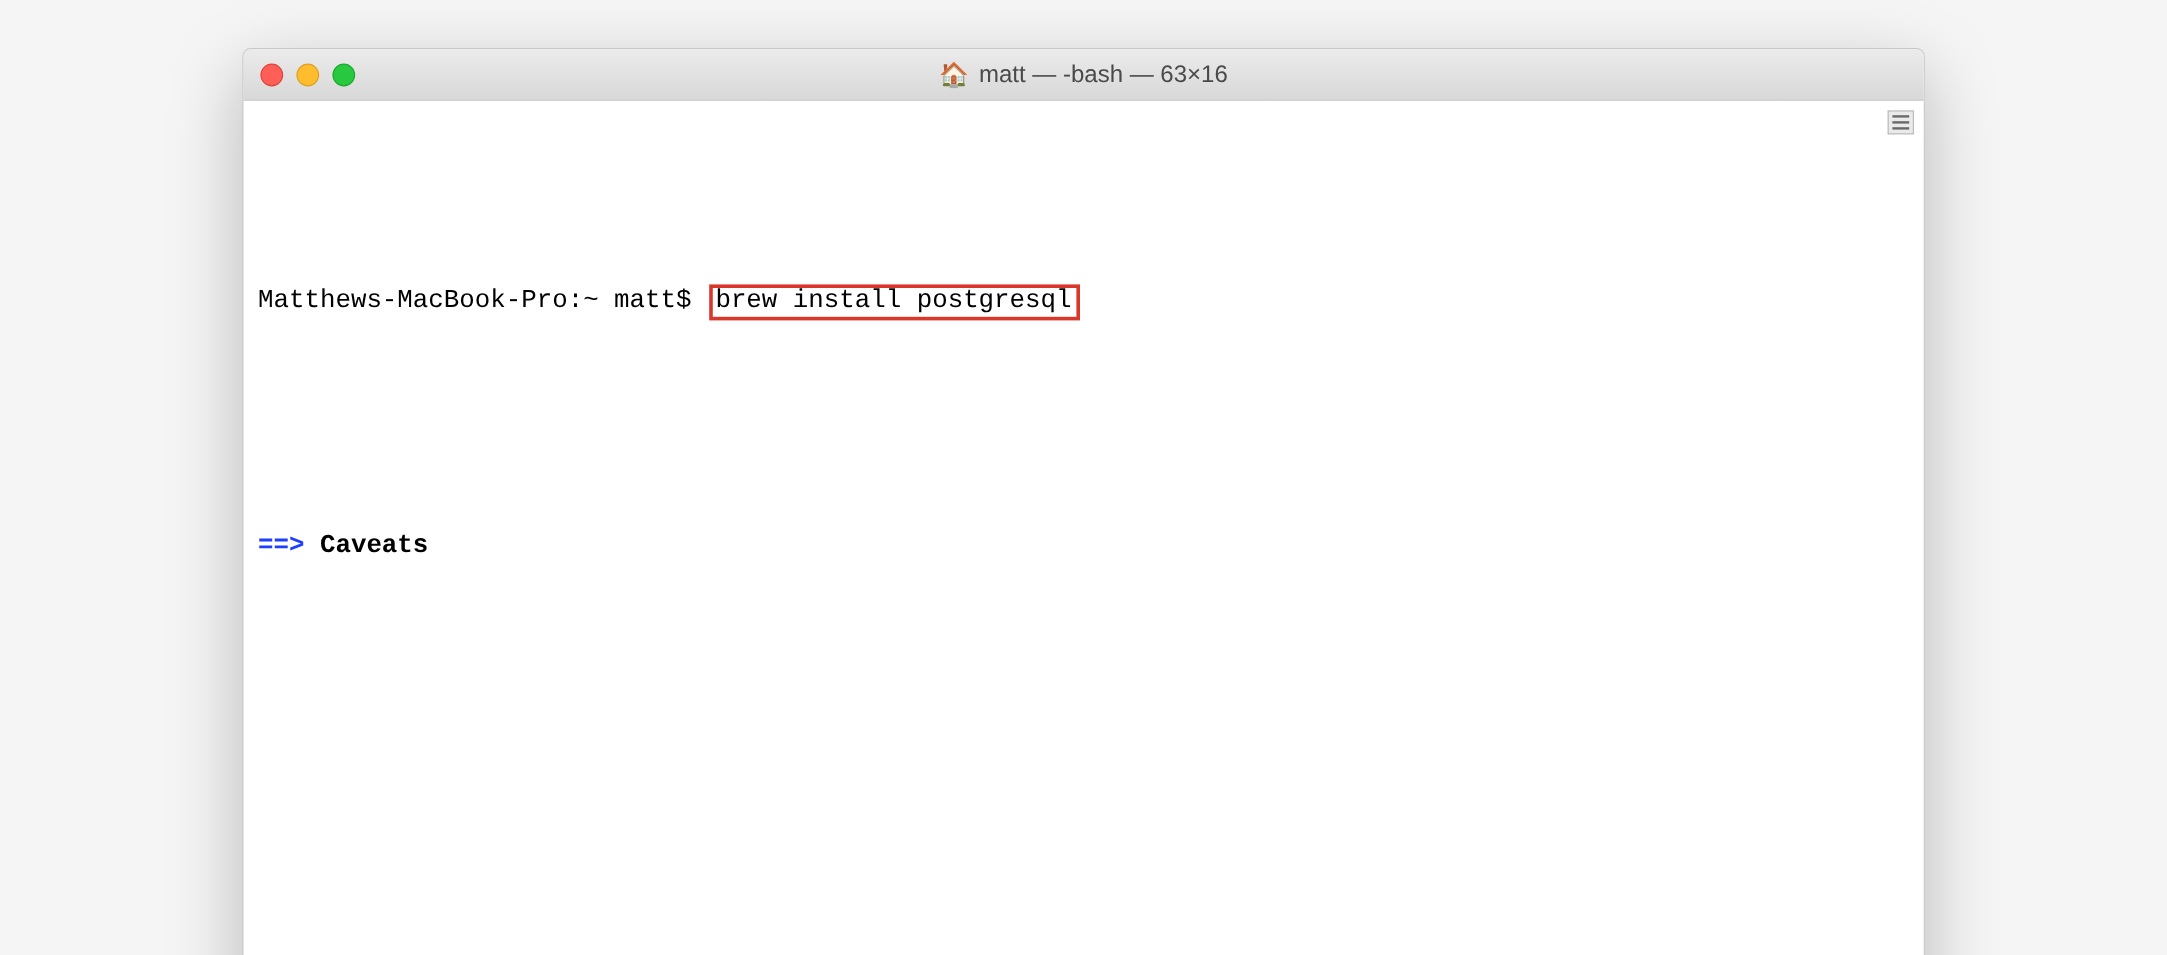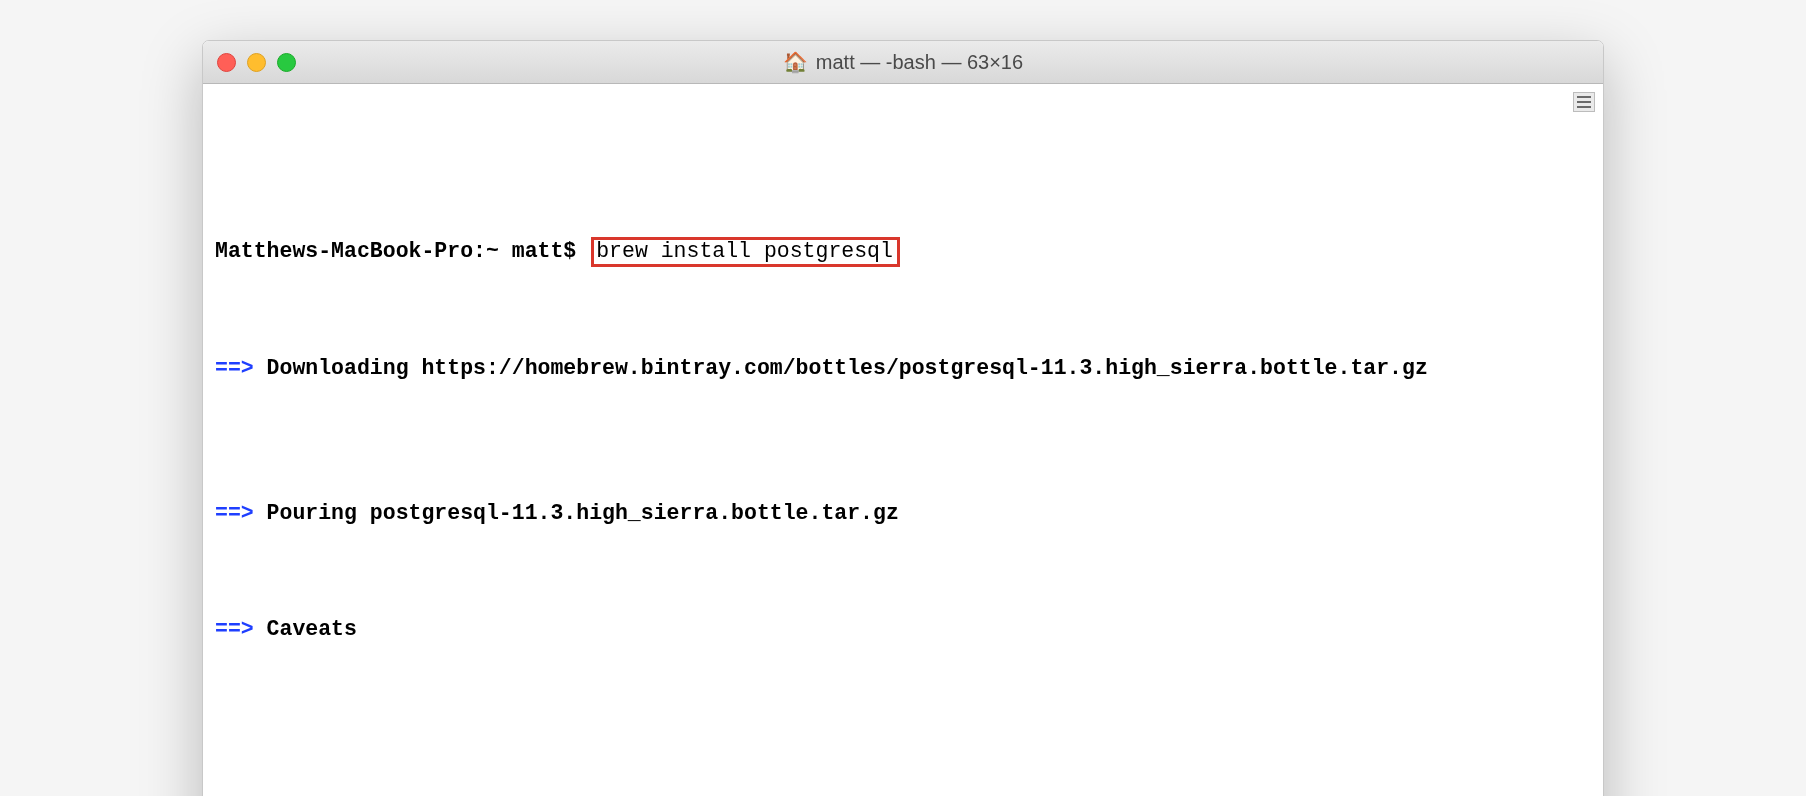--- a/index.html
+++ b/index.html
@@ -92,21 +92,21 @@
       flex-direction: column;
       justify-content: center;
       gap: 3px;
       padding: 3px;
       box-sizing: border-box;
     }
     .hamburger div {
       height: 2px;
       background: #6a6a6a;
     }
-    .prompt { white-space: pre; font-weight: bold; }
+    .prompt { white-space: pre; }
   </style>
 </head>
 <body>
 
 <div class="window">
   <div class="titlebar">
     <div class="traffic-lights">
       <div class="tl tl-red"></div>
       <div class="tl tl-yellow"></div>
       <div class="tl tl-green"></div>
@@ -118,24 +118,22 @@
   </div>
 
   <div class="terminal-body">
     <div class="hamburger">
       <div></div><div></div><div></div>
     </div>
     
 
     <span class="line"><span class="prompt">Matthews-MacBook-Pro:~ matt$ </span><span class="highlight">brew install postgresql</span></span>
 
-    <span class="line"><span class="arrow">==&gt; </span><span class="bold">Downloading https://homebrew.bintray.com/bottles/postgresql-11.3.high_sierra.bottle.tar.gz</span></span>
 
 
-    <span class="line"><span class="arrow">==&gt; </span><span class="bold">Pouring postgresql-11.3.high_sierra.bottle.tar.gz</span></span>
 
     <span class="line"><span class="arrow">==&gt; </span><span class="bold">Caveats</span></span>
 
     
     
     <span class="line"></span>
     
     
     
     

